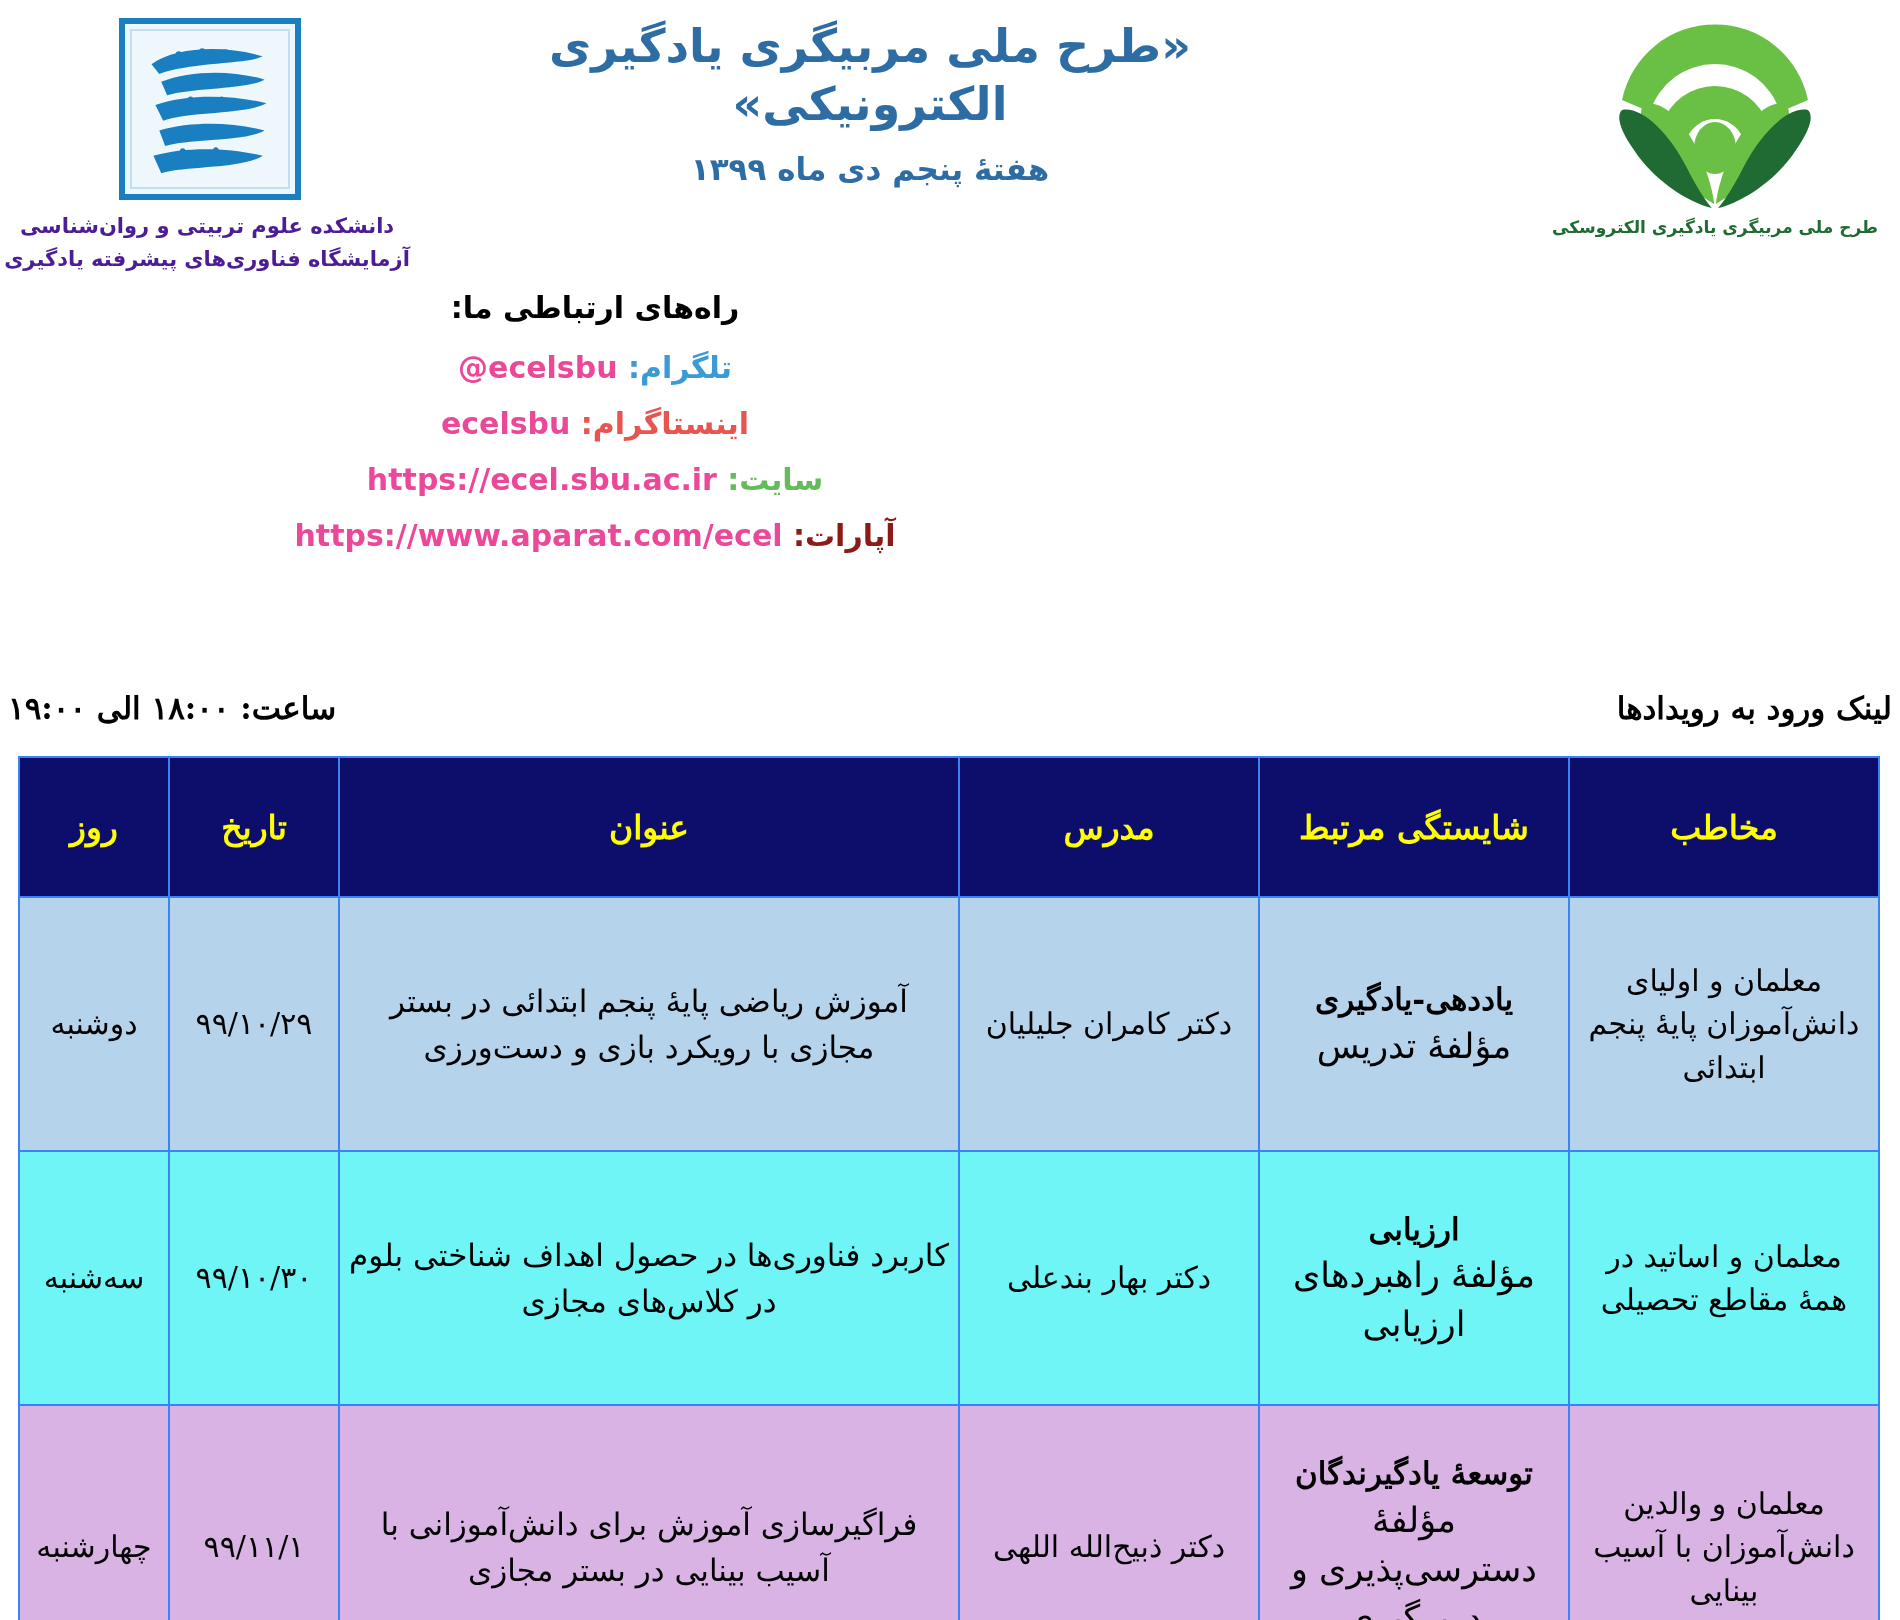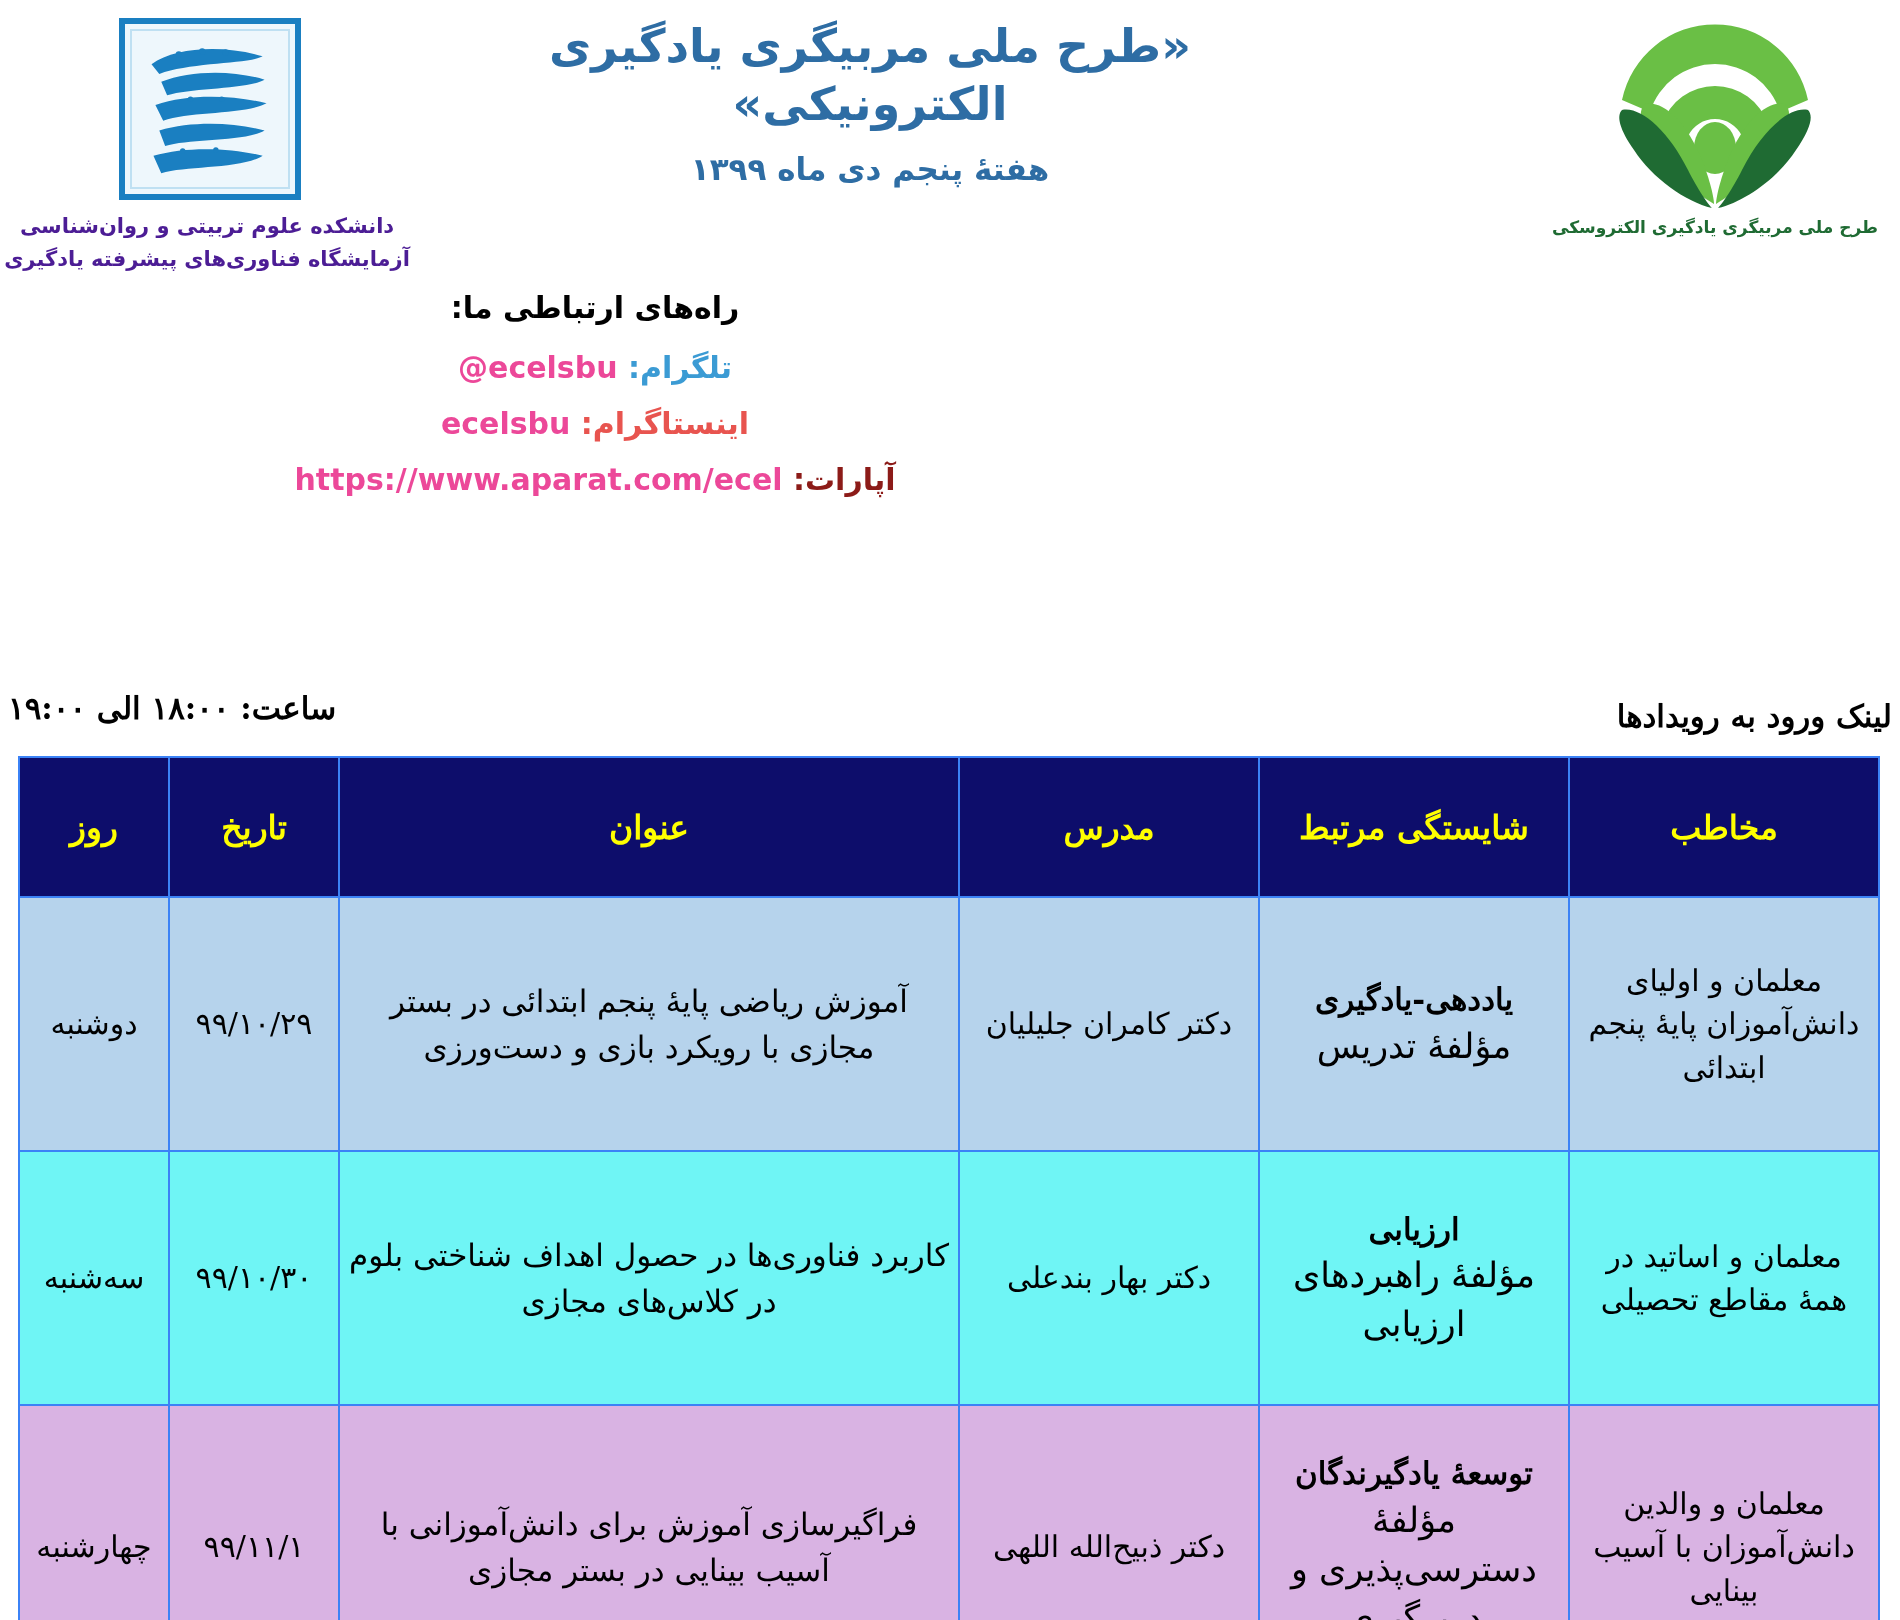--- a/index.html
+++ b/index.html
@@ -138,21 +138,21 @@
     position: absolute;
     top: 690px;
     left: 0;
     width: 1900px;
     height: 56px;
     direction: rtl;
   }
   .lb-label {
     position: absolute;
     right: 8px;
-    top: 8px;
+    top: 0;
     font-size: 31px;
     font-weight: bold;
     font-family: "DejaVu Serif", "Liberation Serif", serif;
   }
   .lb-url {
     position: absolute;
     right: 320px;
     top: 0;
     font-size: 31px;
     font-weight: bold;
@@ -276,20 +276,24 @@
   <div class="contact-line">
     <span class="lbl-telegram">تلگرام</span><span class="lbl-telegram">:</span>
     <span class="val">@ecelsbu</span>
   </div>
 
   <div class="contact-line">
     <span class="lbl-instagram">اینستاگرام</span><span class="lbl-instagram">:</span>
     <span class="val">ecelsbu</span>
   </div>
 
+  <div class="contact-line">
+    <span class="lbl-site">سایت</span><span class="lbl-site">:</span>
+    <span class="val">https://ecel.sbu.ac.ir</span>
+  </div>
 
   <div class="contact-line">
     <span class="lbl-aparat">آپارات</span><span class="lbl-aparat">:</span>
     <span class="val">https://www.aparat.com/ecel</span>
   </div>
 </div>
 
 <div class="linkbar">
   <span class="lb-label">لینک ورود به رویدادها</span>
   <span class="lb-time">ساعت: ۱۸:۰۰ الی ۱۹:۰۰</span>

